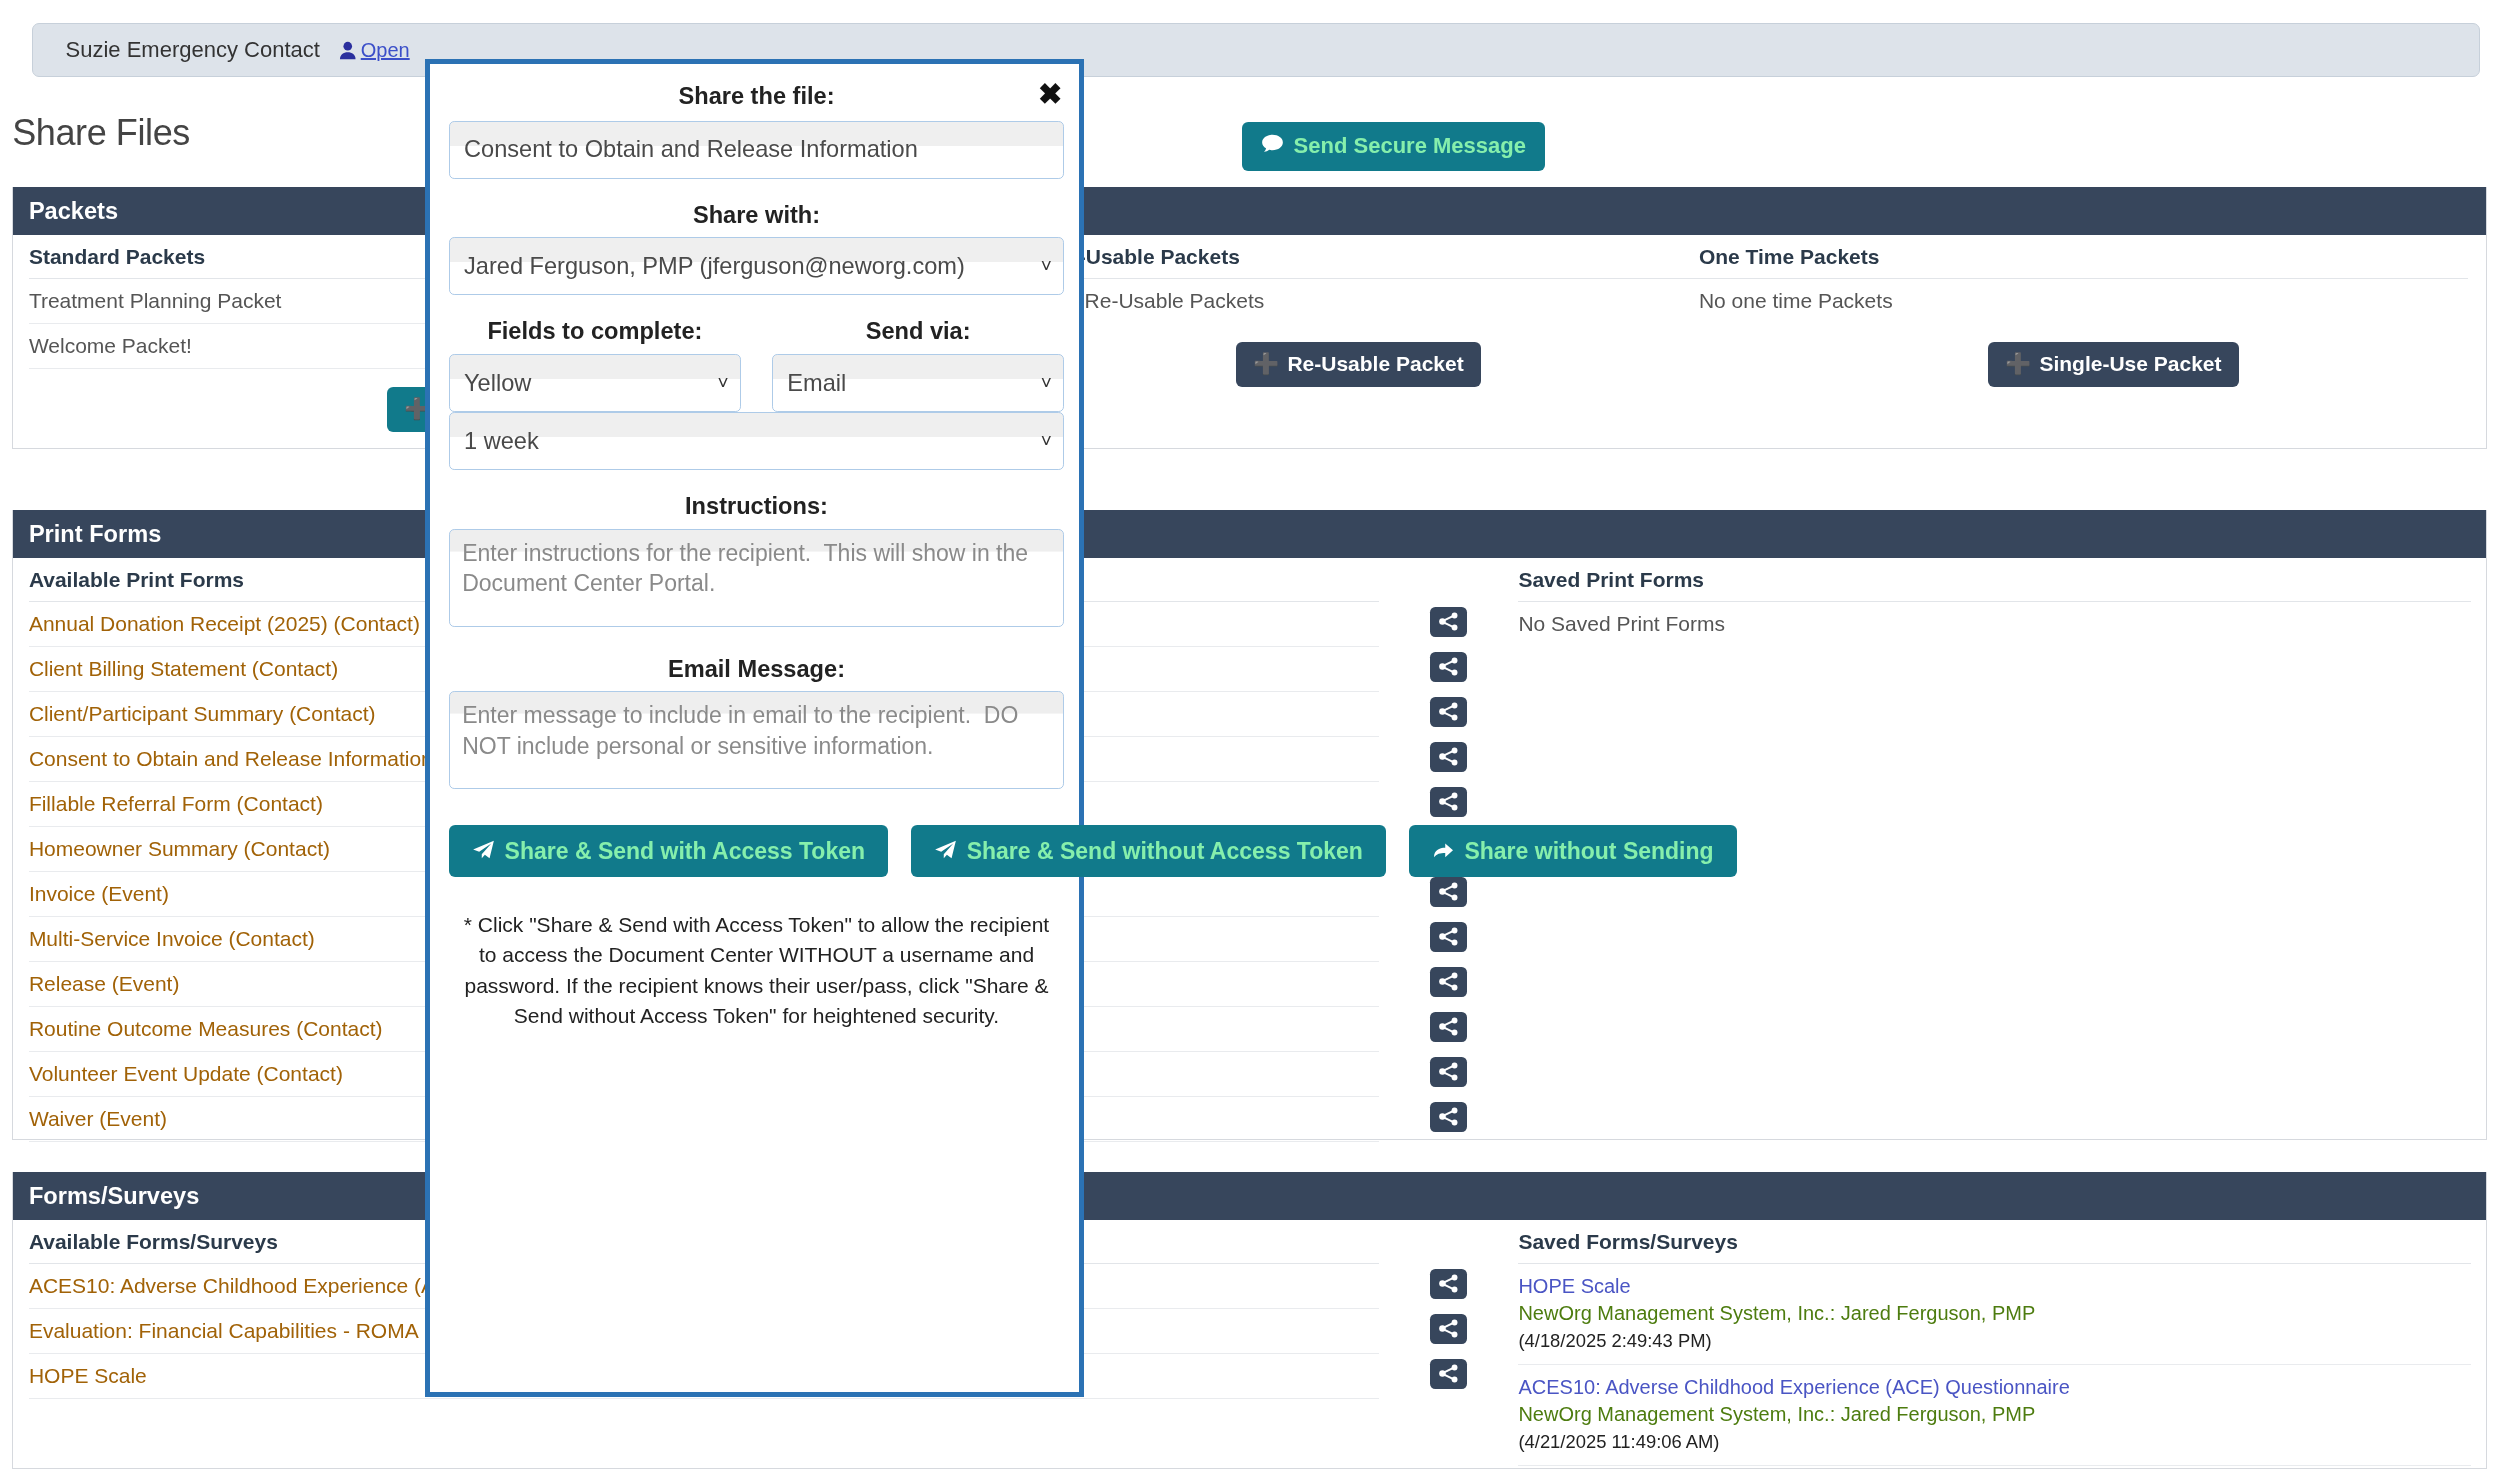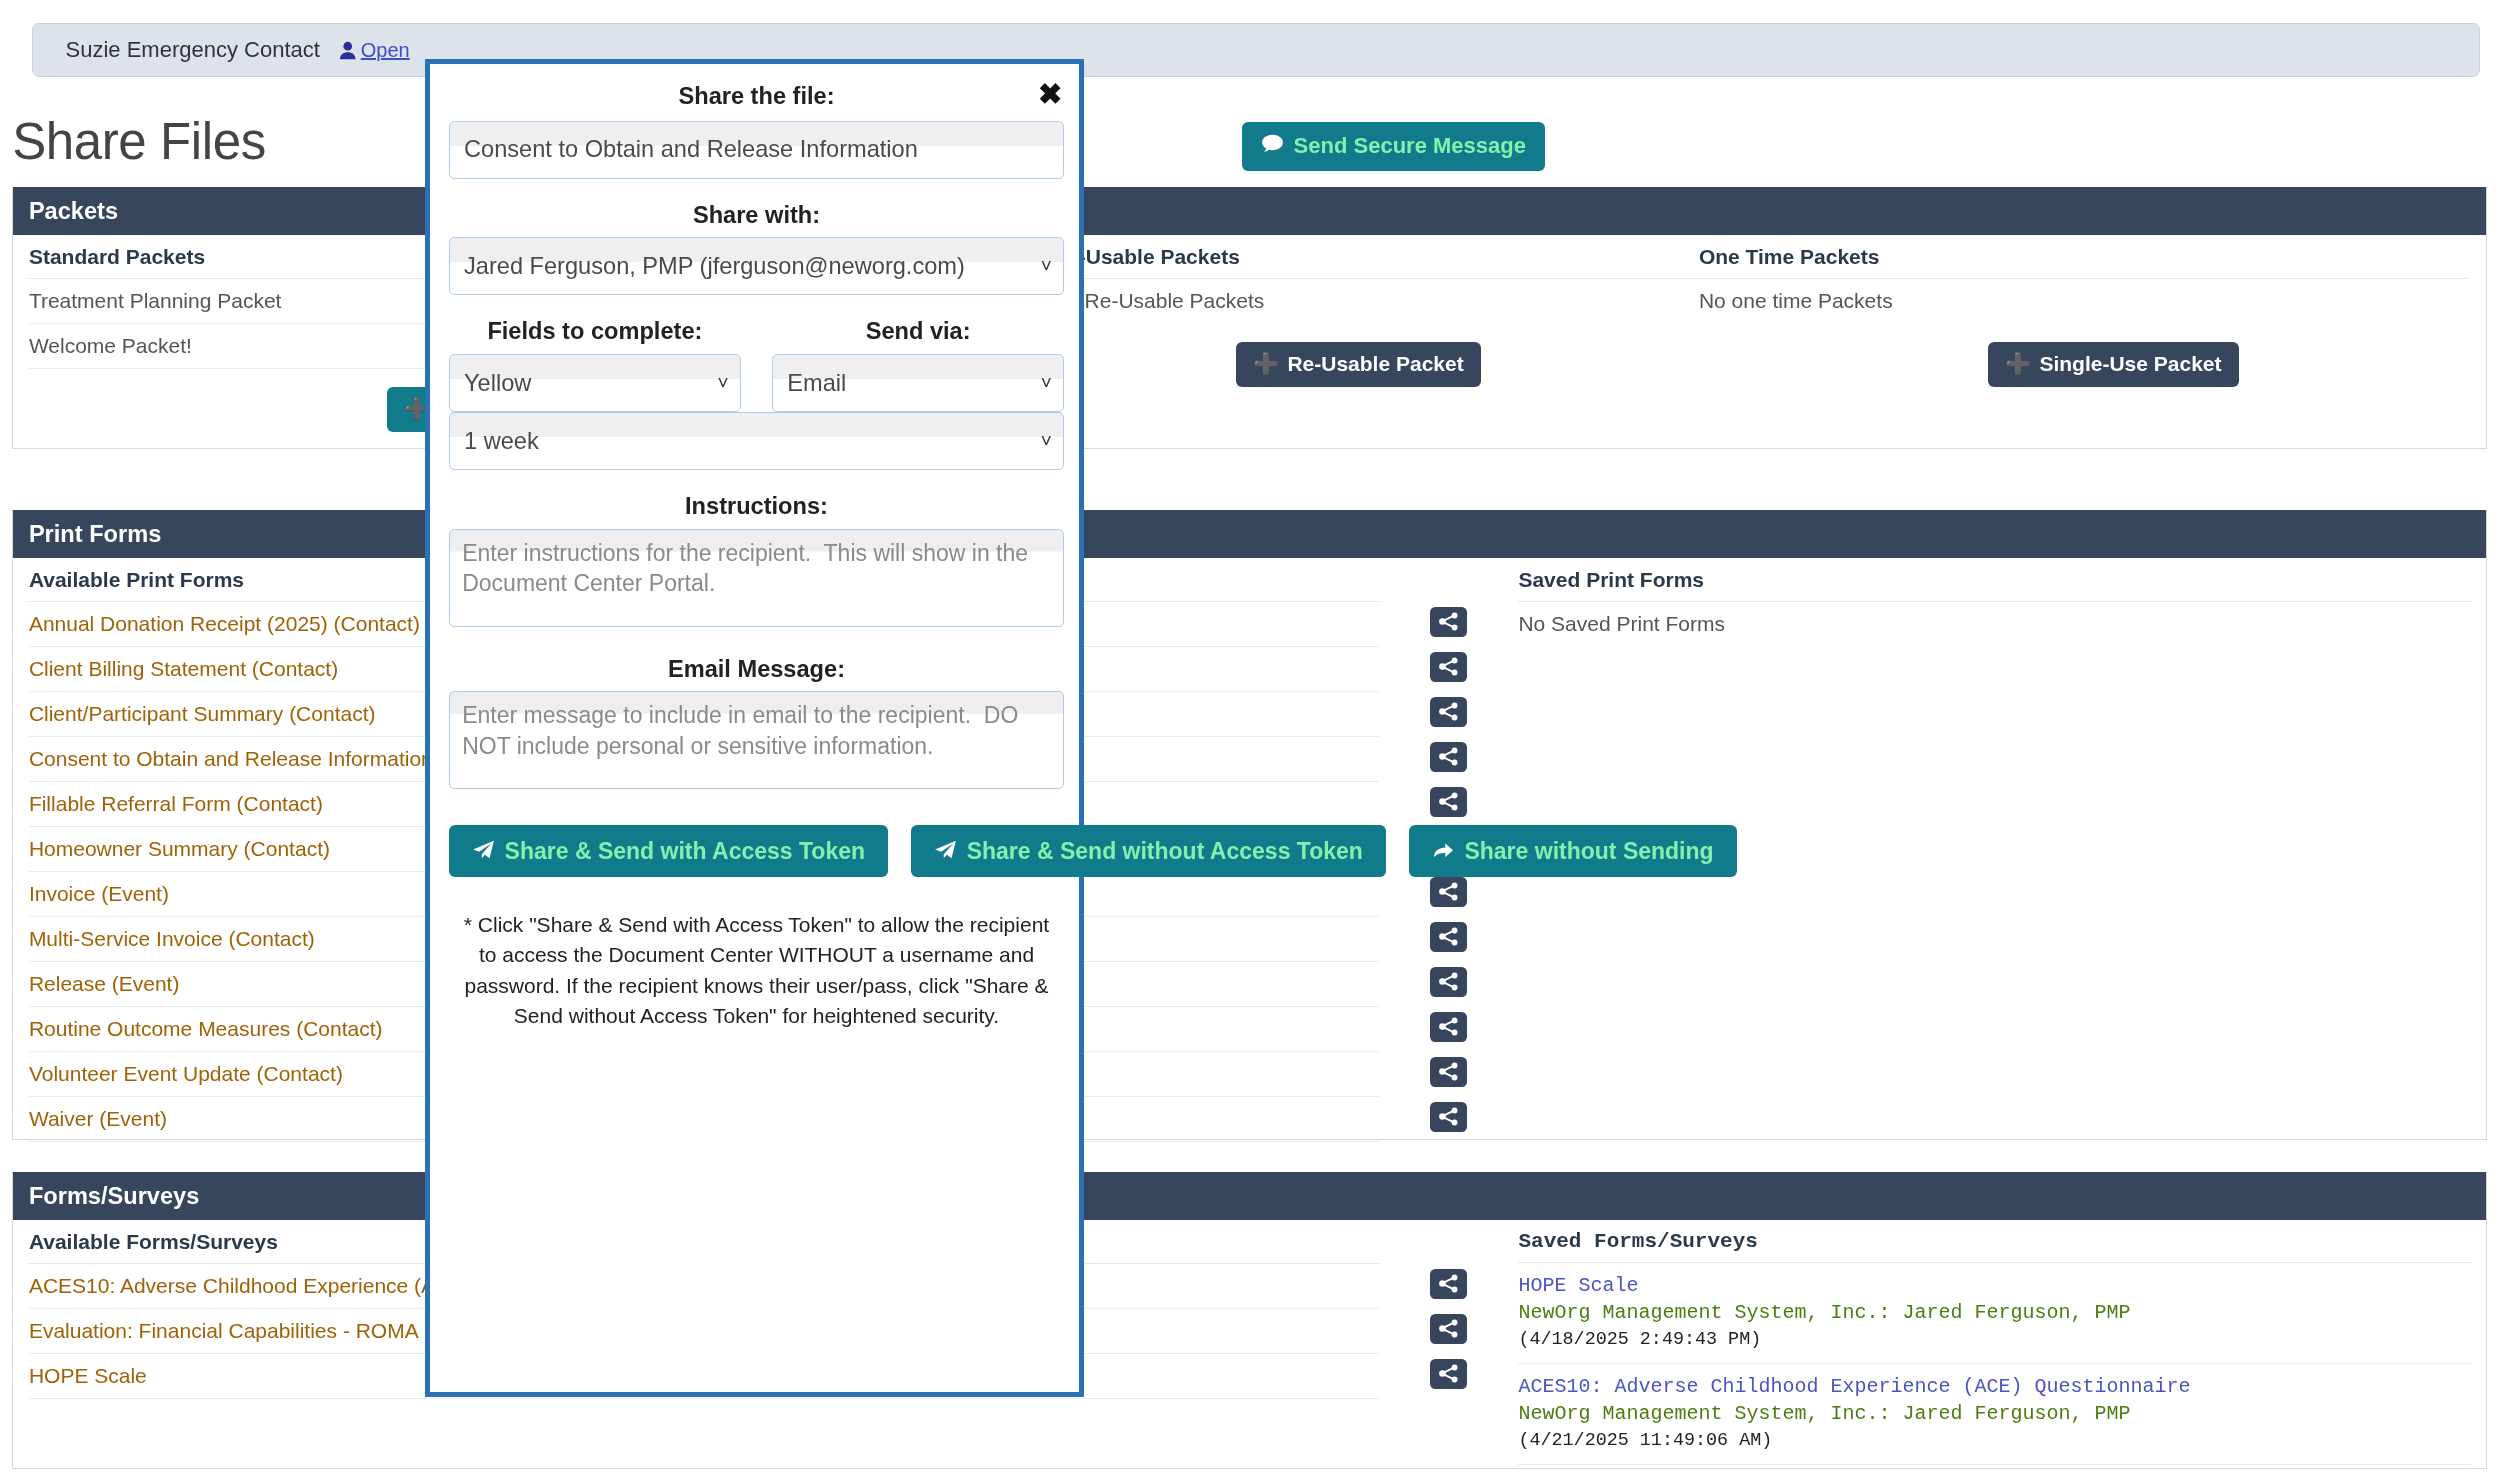--- a/index.html
+++ b/index.html
@@ -36,21 +36,21 @@
     font-size: 20px;
     color: #3b4fc9;
     text-decoration: underline;
   }
   .person-icon svg { display:block; }
 
   
   .page-title {
     position: absolute;
     left: 12.2px; top: 112px;
-    font-size: 51px;
+    font-size: 36px;
     color: #444;
     font-weight: normal;
     letter-spacing: -0.4px;
   }
 
   
   .btn-teal {
     background: #117a8b;
     color: #86efac;
     border: none;
@@ -180,21 +180,21 @@
   }
 
   
   #formssurveys-panel {
     left: 12.2px; top: 1172px;
     width: 2475px; height: 297px;
   }
   .fs-grid { display: flex; padding: 0 15.7px; }
   .fs-col-left  { width: 1351px; }
   .fs-col-icons { width: 140px; }
-  .fs-col-right { width: 953px; font-family: Liberation Mono, monospace; }
+  .fs-col-right { width: 953px; }
   .saved-item {
     border-bottom: 0.9px solid #e9ebee;
     padding: 8.7px 0 10.5px 0;
     font-size: 20px;
     line-height: 1.38;
   }
   .saved-item .t1 { color: #4a55c4; }
   .saved-item .t2 { color: #4d7c0f; }
   .saved-item .t3 { color: #222; font-size: 18.4px; }
 

